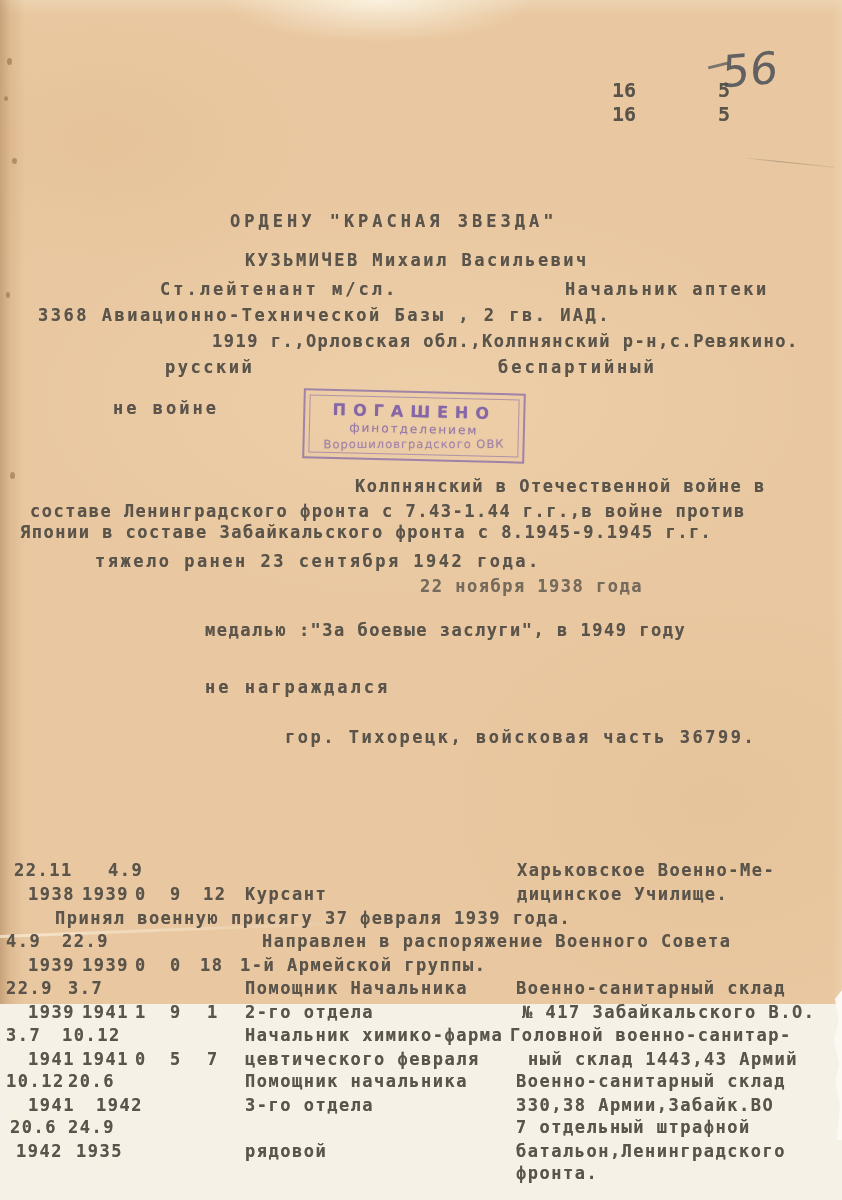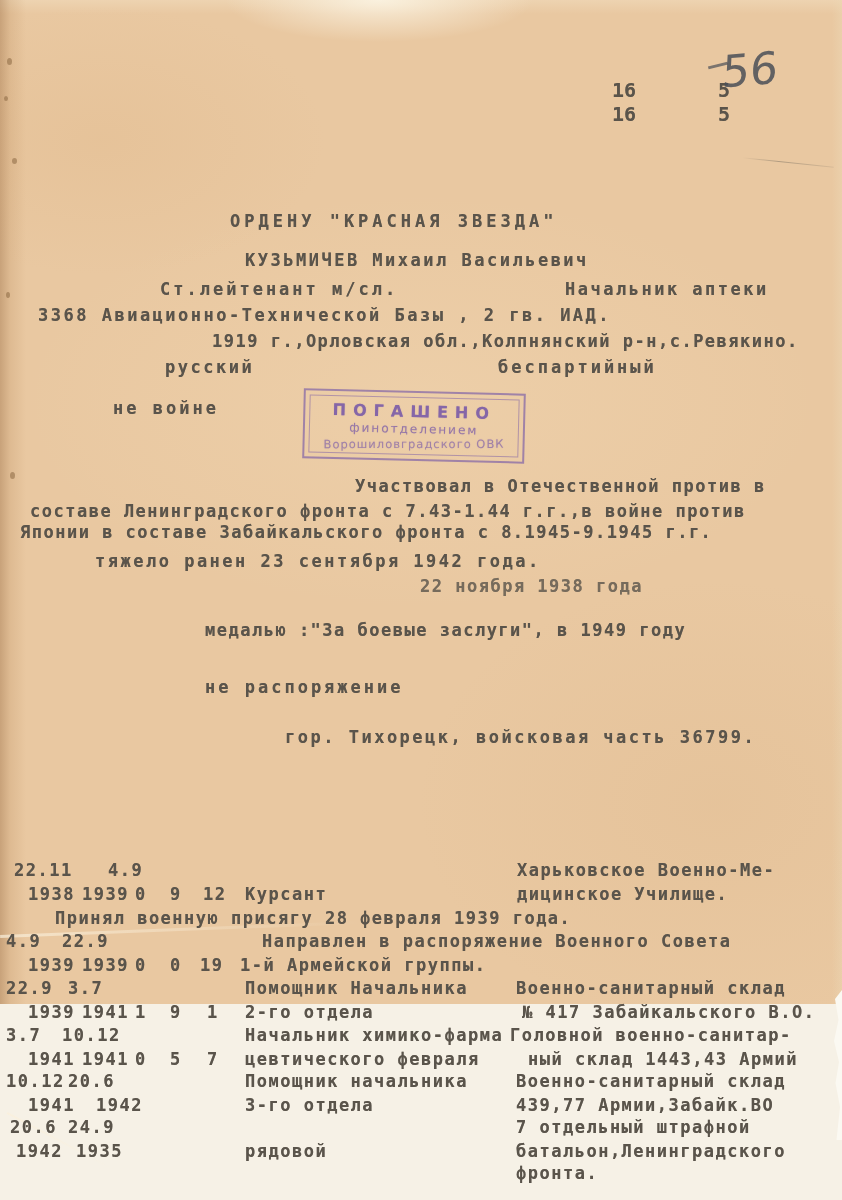--- a/index.html
+++ b/index.html
@@ -90,52 +90,52 @@
 
   <div id="stamp">
     <div class="inner">
       <span class="stamp-t stamp-1">ПОГАШЕНО</span>
       <span class="stamp-t stamp-2">финотделением</span>
       <span class="stamp-t stamp-3">Ворошиловградского ОВК</span>
     </div>
   </div>
 
   <div>
-    <span class="t" style="left:355px;top:476px">Участвовал в Отечественной против в</span>
+    <span class="t" style="left:355px;top:476px">Колпнянский в Отечественной войне в</span>
     <span class="t" style="left:30px;top:501px">составе Ленинградского фронта с 7.43-1.44 г.г.,в войне против</span>
     <span class="t" style="left:20px;top:522px">Японии в составе Забайкальского фронта с 8.1945-9.1945 г.г.</span>
     <span class="t sp25" style="left:95px;top:551px">тяжело ранен 23 сентября 1942 года.</span>
     <span class="t faded" style="left:420px;top:576px">22 ноября 1938 года</span>
     <span class="t" style="left:205px;top:620px">медалью :"За боевые заслуги", в 1949 году</span>
-    <span class="t sp3" style="left:205px;top:677px">не распоряжение</span>
+    <span class="t sp3" style="left:205px;top:677px">не награждался</span>
     <span class="t sp25" style="left:285px;top:727px">гор. Тихорецк, войсковая часть 36799.</span>
   </div>
 
   <div>
 
     <span class="t" style="left:14px;top:860px">22.11</span>
     <span class="t" style="left:108px;top:860px">4.9</span>
     <span class="t" style="left:517px;top:860px">Харьковское Военно-Ме-</span>
     <span class="t" style="left:28px;top:884px">1938</span>
     <span class="t" style="left:82px;top:884px">1939</span>
     <span class="t" style="left:135px;top:884px">0</span>
     <span class="t" style="left:170px;top:884px">9</span>
     <span class="t" style="left:203px;top:884px">12</span>
     <span class="t" style="left:245px;top:884px">Курсант</span>
     <span class="t" style="left:517px;top:884px">дицинское Училище.</span>
-    <span class="t" style="left:55px;top:908px">Принял военную присягу 28 февраля 1939 года.</span>
+    <span class="t" style="left:55px;top:908px">Принял военную присягу 37 февраля 1939 года.</span>
 
     <span class="t" style="left:6px;top:931px">4.9</span>
     <span class="t" style="left:62px;top:931px">22.9</span>
     <span class="t" style="left:262px;top:931px">Направлен в распоряжение Военного Совета</span>
     <span class="t" style="left:28px;top:955px">1939</span>
     <span class="t" style="left:82px;top:955px">1939</span>
     <span class="t" style="left:135px;top:955px">0</span>
     <span class="t" style="left:170px;top:955px">0</span>
-    <span class="t" style="left:200px;top:955px">19</span>
+    <span class="t" style="left:200px;top:955px">18</span>
     <span class="t" style="left:240px;top:955px">1-й Армейской группы.</span>
 
     <span class="t" style="left:6px;top:978px">22.9</span>
     <span class="t" style="left:68px;top:978px">3.7</span>
     <span class="t" style="left:245px;top:978px">Помощник Начальника</span>
     <span class="t" style="left:516px;top:978px">Военно-санитарный склад</span>
     <span class="t" style="left:28px;top:1002px">1939</span>
     <span class="t" style="left:82px;top:1002px">1941</span>
     <span class="t" style="left:135px;top:1002px">1</span>
     <span class="t" style="left:170px;top:1002px">9</span>
@@ -155,21 +155,21 @@
     <span class="t" style="left:245px;top:1049px">цевтического февраля</span>
     <span class="t" style="left:528px;top:1049px">ный склад 1443,43 Армий</span>
 
     <span class="t" style="left:6px;top:1071px">10.12</span>
     <span class="t" style="left:68px;top:1071px">20.6</span>
     <span class="t" style="left:245px;top:1071px">Помощник начальника</span>
     <span class="t" style="left:516px;top:1071px">Военно-санитарный склад</span>
     <span class="t" style="left:28px;top:1095px">1941</span>
     <span class="t" style="left:96px;top:1095px">1942</span>
     <span class="t" style="left:245px;top:1095px">3-го отдела</span>
-    <span class="t" style="left:516px;top:1095px">439,77 Армии,Забайк.ВО</span>
+    <span class="t" style="left:516px;top:1095px">330,38 Армии,Забайк.ВО</span>
 
     <span class="t" style="left:10px;top:1117px">20.6</span>
     <span class="t" style="left:68px;top:1117px">24.9</span>
     <span class="t" style="left:516px;top:1117px">7 отдельный штрафной</span>
     <span class="t" style="left:16px;top:1141px">1942</span>
     <span class="t" style="left:76px;top:1141px">1935</span>
     <span class="t" style="left:245px;top:1141px">рядовой</span>
     <span class="t" style="left:516px;top:1141px">батальон,Ленинградского</span>
     <span class="t" style="left:516px;top:1163px">фронта.</span>
   </div>

